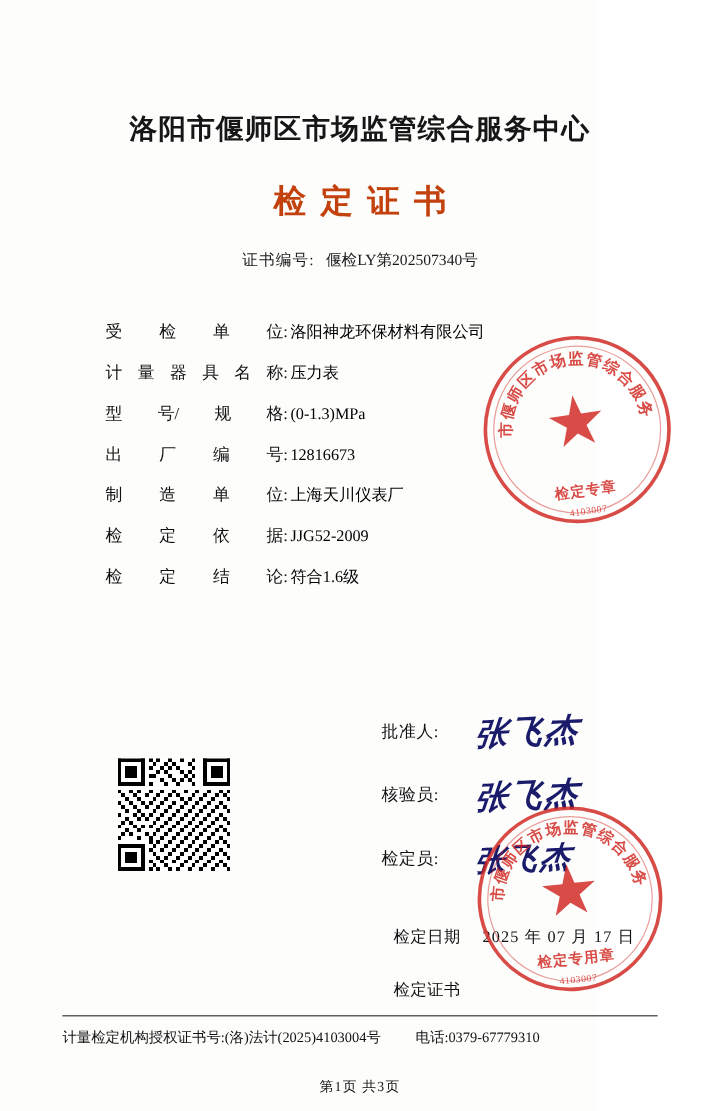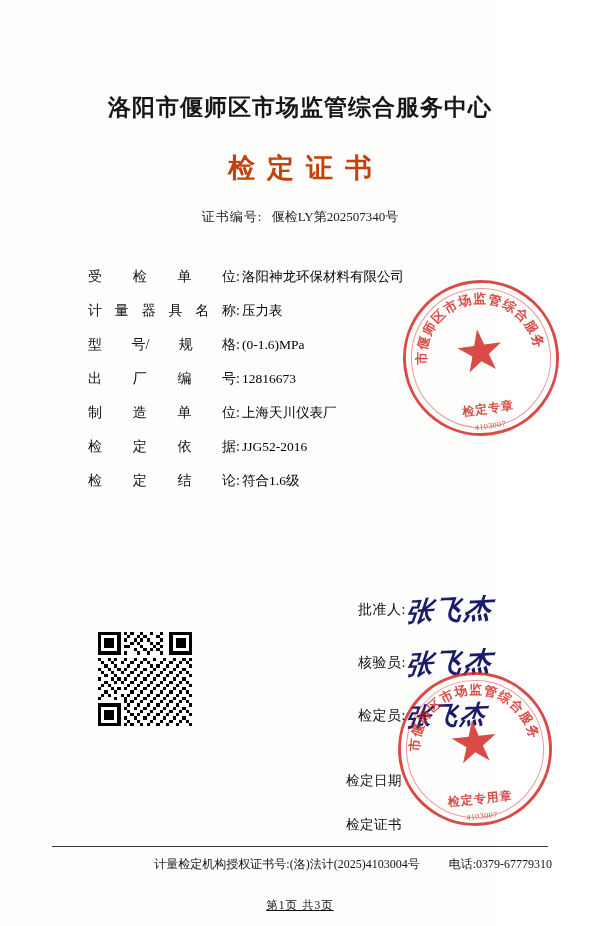--- a/index.html
+++ b/index.html
@@ -89,23 +89,22 @@
   .info-value {
     font-size: 13.5px;
     color: #000000;
     padding-left: 2px;
   }
 
   
   .sig-block {
     position: absolute;
     top: 583px;
-    left: 328px;
+    left: 318px;
     width: 250px;
-    text-align: right;
   }
   .sig-row {
     display: flex;
     align-items: center;
     height: 53px;
     font-size: 14px;
     position: relative;
   }
   .sig-label {
     width: 78px;
@@ -126,21 +125,20 @@
     font-size: 25px;
   }
 
   
   .date-block {
     position: absolute;
     top: 772px;
     left: 328px;
     width: 252px;
     font-size: 13.5px;
-    text-align: right;
   }
   .date-row {
     display: flex;
     align-items: baseline;
     height: 44px;
     white-space: nowrap;
   }
   .date-row .dlabel {
     width: 74px;
     letter-spacing: 0.5px;
@@ -234,34 +232,32 @@
     border-top: 1px solid #3a3a3a;
   }
   .footer {
     position: absolute;
     left: 52px;
     top: 854px;
     width: 500px;
     font-size: 12px;
     color: #111;
     line-height: 21px;
-    text-align: right;
   }
   .footer-line { white-space: nowrap; }
   .footer-line .seg2 { margin-left: 26px; }
   .page-num {
     position: absolute;
     left: 0;
     top: 898px;
     width: 600px;
     text-align: center;
     font-size: 11.5px;
     color: #111;
     letter-spacing: 1px;
-    text-decoration: underline;
   }
 </style>
 </head>
 <body>
 
 <div class="page">
 
   <div class="org-title">洛阳市偃师区市场监管综合服务中心</div>
   <div class="doc-title">检定证书</div>
 
@@ -293,21 +289,21 @@
       <div class="info-value">压力表</div>
     </div>
 
     <div class="info-row">
       <div class="info-label">
         <span>型</span>
         <span>号/</span>
         <span>规</span>
         <span>格:</span>
       </div>
-      <div class="info-value">(0-1.6)MPa</div>
+      <div class="info-value">(0-1.3)MPa</div>
     </div>
 
     <div class="info-row">
       <div class="info-label">
         <span>出</span>
         <span>厂</span>
         <span>编</span>
         <span>号:</span>
       </div>
       <div class="info-value">12816673</div>
@@ -323,21 +319,21 @@
       <div class="info-value">上海天川仪表厂</div>
     </div>
 
     <div class="info-row">
       <div class="info-label">
         <span>检</span>
         <span>定</span>
         <span>依</span>
         <span>据:</span>
       </div>
-      <div class="info-value">JJG52-2016</div>
+      <div class="info-value">JJG52-2009</div>
     </div>
 
     <div class="info-row">
       <div class="info-label">
         <span>检</span>
         <span>定</span>
         <span>结</span>
         <span>论:</span>
       </div>
       <div class="info-value">符合1.6级</div>
@@ -593,20 +589,21 @@
     </div>
     <div class="sig-row">
       <div class="sig-label">检定员:</div>
       <div class="sig-name small">张飞杰</div>
     </div>
   </div>
 
   <div class="date-block">
     <div class="date-row">
       <div class="dlabel">检定日期</div>
+      <div class="dvalue">2025 年 07 月 17 日</div>
     </div>
     <div class="date-row">
       <div class="dlabel">检定证书</div>
     </div>
   </div>
 
   <div class="seal seal-top">
     <div class="ring"></div>
     <div class="arc-text">
       <svg viewBox="0 0 150 150">

